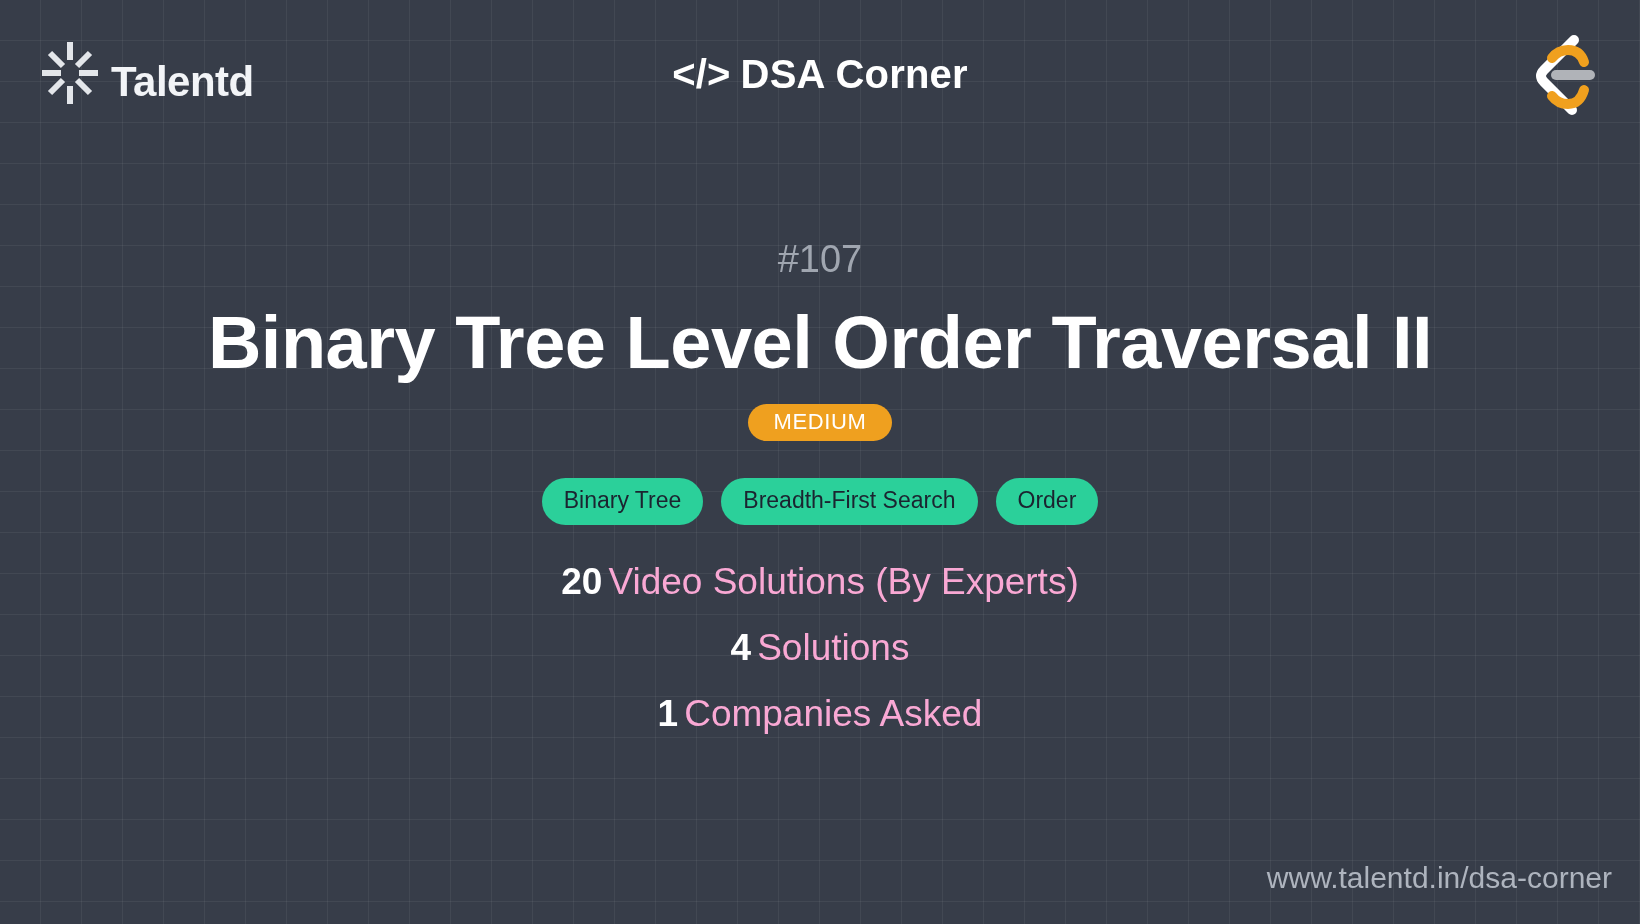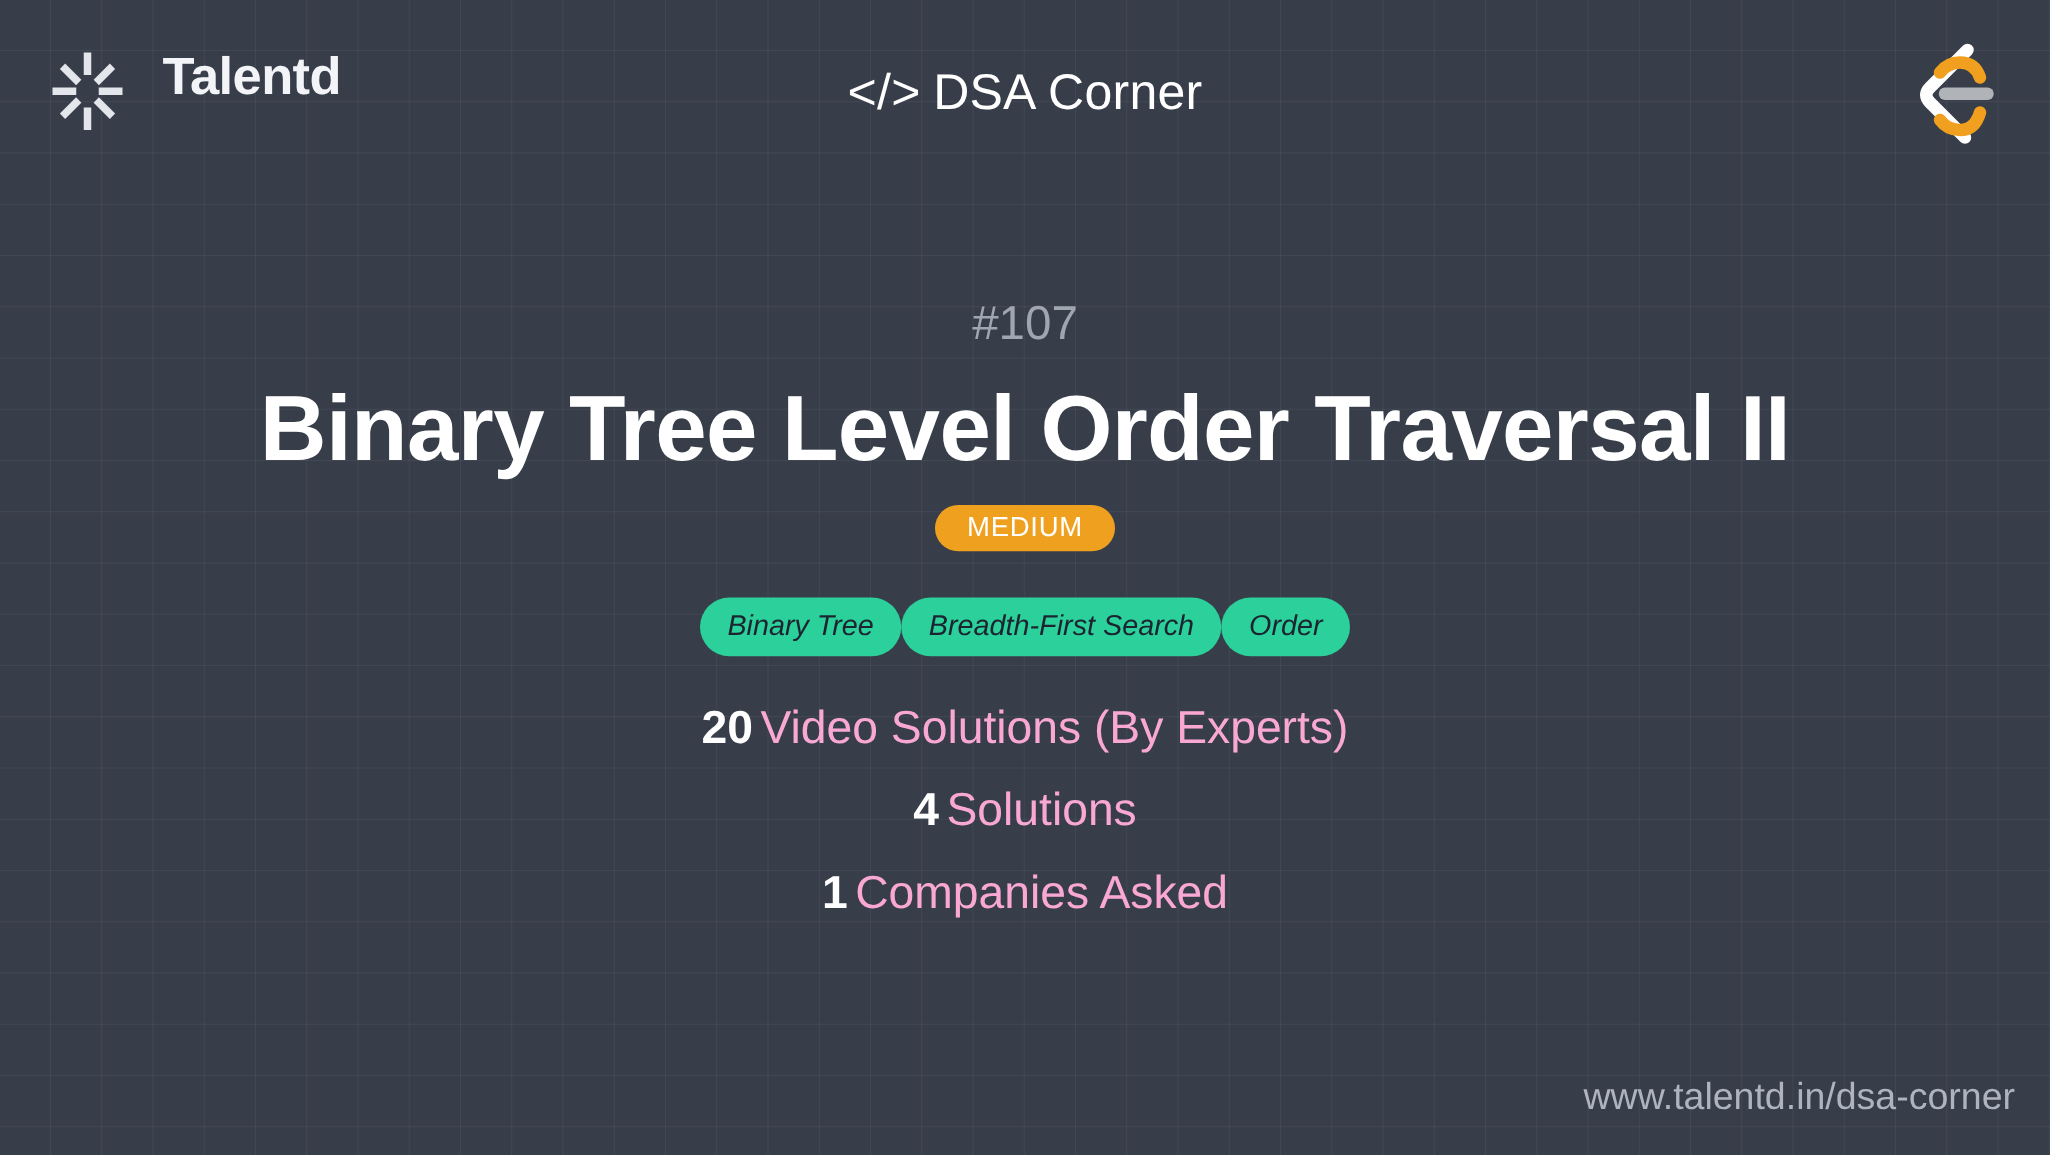--- a/index.html
+++ b/index.html
@@ -40,43 +40,43 @@
     position: relative;
     height: 152px;
     flex: none;
   }
 
   #brand {
     position: absolute;
     left: 40px;
     top: 40px;
     display: flex;
-    align-items: flex-start;
-    gap: 30px;
+    align-items: flex-end;
+    gap: 11px;
   }
 
   #brand-mark { width: 60px; height: 66px; display:block; }
 
   #brand-name {
     color: #f2f4f7;
     font-size: 42px;
     font-weight: 700;
     letter-spacing: -0.5px;
     line-height: 1;
     padding-bottom: 3px;
   }
 
   #header-title {
     position: absolute;
     left: 0; right: 0;
     top: 52px;
     text-align: center;
     color: #ffffff;
     font-size: 40px;
-    font-weight: 400;
+    font-weight: 700;
     letter-spacing: 0.2px;
     white-space: nowrap;
   }
   #header-title .code-glyph { margin-right: 10px; }
 
   #site-logo {
     position: absolute;
     right: 40px;
     top: 28px;
     width: 78px;
@@ -120,22 +120,22 @@
     padding: 7px 26px 8px;
     border-radius: 999px;
     line-height: 1;
     margin-bottom: 37px;
   }
 
   #topic-tags {
     display: flex;
     align-items: flex-end;
     justify-content: center;
+    gap: 18px;
     margin-bottom: 38px;
-    font-style: italic;
   }
 
   .topic-tag {
     background: #2bd09a;
     color: #1b2430;
     font-size: 23px;
     font-weight: 400;
     line-height: 1;
     padding: 11px 22px 13px;
     border-radius: 999px;

